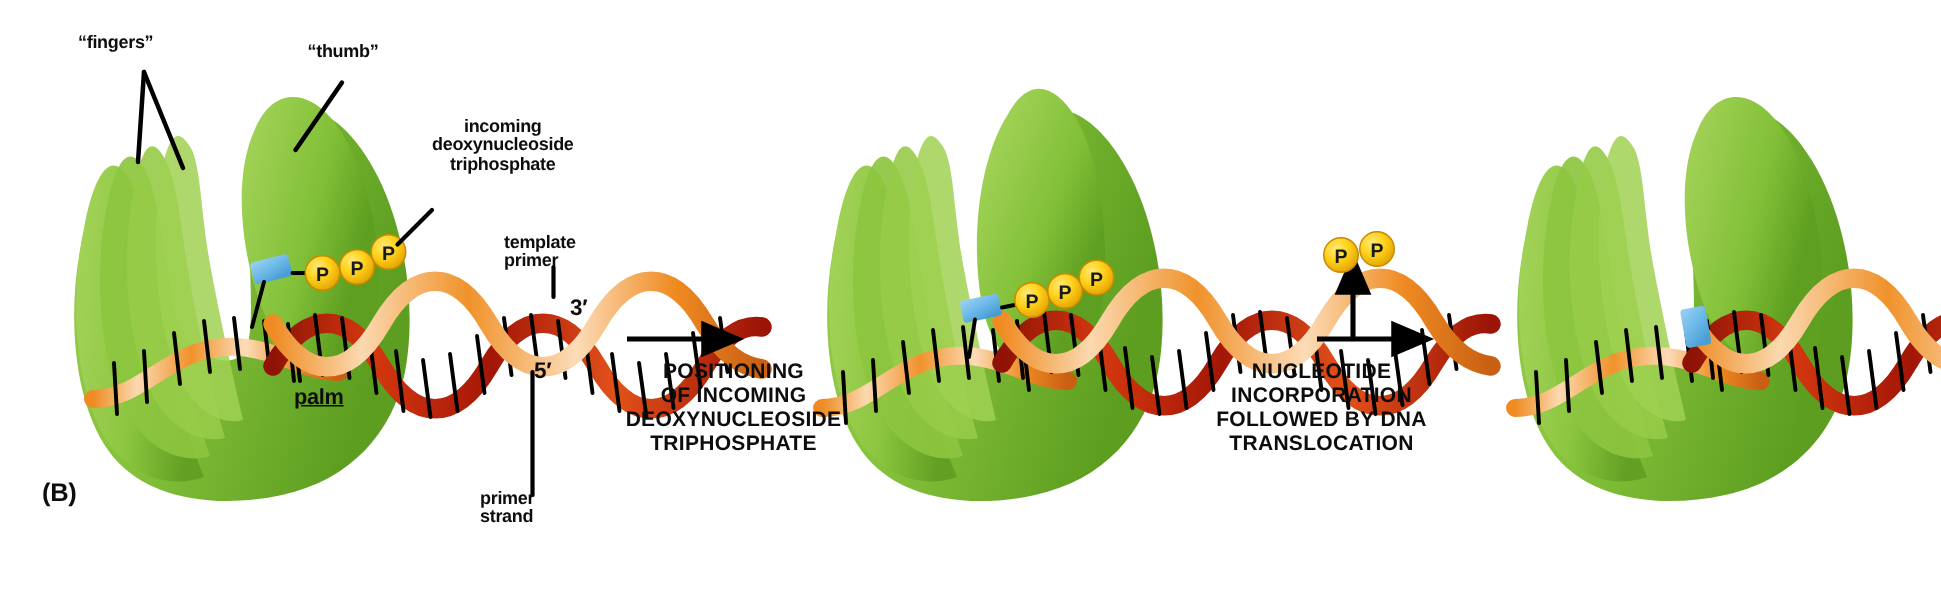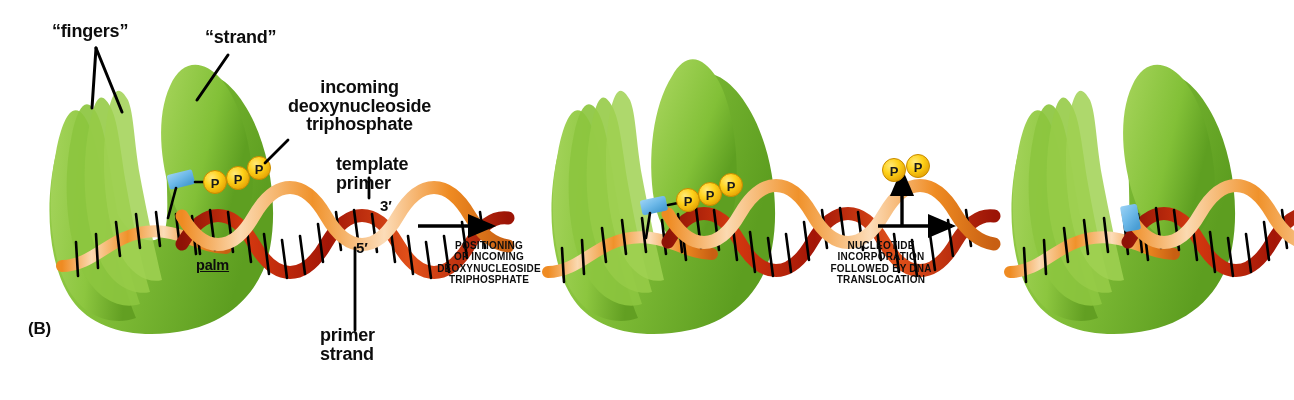--- a/index.html
+++ b/index.html
@@ -13,22 +13,22 @@
 
   .lbl{
     position:absolute;
     font-family:"Liberation Sans", sans-serif;
     font-weight:bold;
     color:#0d0d0d;
     line-height:1.03;
     white-space:pre;
     letter-spacing:-0.2px;
   }
-  .lbl-lower{font-size:18px;}
-  .lbl-caps{font-size:10px;letter-spacing:0.2px;text-align:center;line-height:1.14;}
+  .lbl-lower{font-size:12px;}
+  .lbl-caps{font-size:14px;letter-spacing:0.2px;text-align:center;line-height:1.14;}
   .lbl-panel{font-size:17px;}
   .lbl-prime{font-size:15px;}
   .lbl-palm{font-size:14.5px;text-decoration:underline;}
 </style>
 </head>
 <body>
 
 <div id="stage">
 
   <svg class="layer" viewBox="0 0 1294 400">
@@ -266,21 +266,21 @@
       <g>
         <use href="#dnaDuplex" x="1128" y="198"></use>
       </g>
 
       <rect x="1122" y="205" width="17" height="26" rx="2.5" fill="url(#gBlue)" transform="rotate(-10 1130 218)"></rect>
     </g>
   </svg>
 
   <div class="lbl lbl-lower" style="left:52px;  top:22px;">“fingers”</div>
 
-  <div class="lbl lbl-lower" style="left:205px; top:28px;">“strand”</div>
+  <div class="lbl lbl-lower" style="left:205px; top:28px;">“thumb”</div>
 
   <div class="lbl lbl-lower" style="left:288px; top:78px;text-align:center;">incoming
 deoxynucleoside
 triphosphate</div>
 
   <div class="lbl lbl-lower" style="left:336px; top:155px;">template
 primer</div>
 
   <div class="lbl lbl-prime" style="left:380px; top:198px;">3′</div>
 

